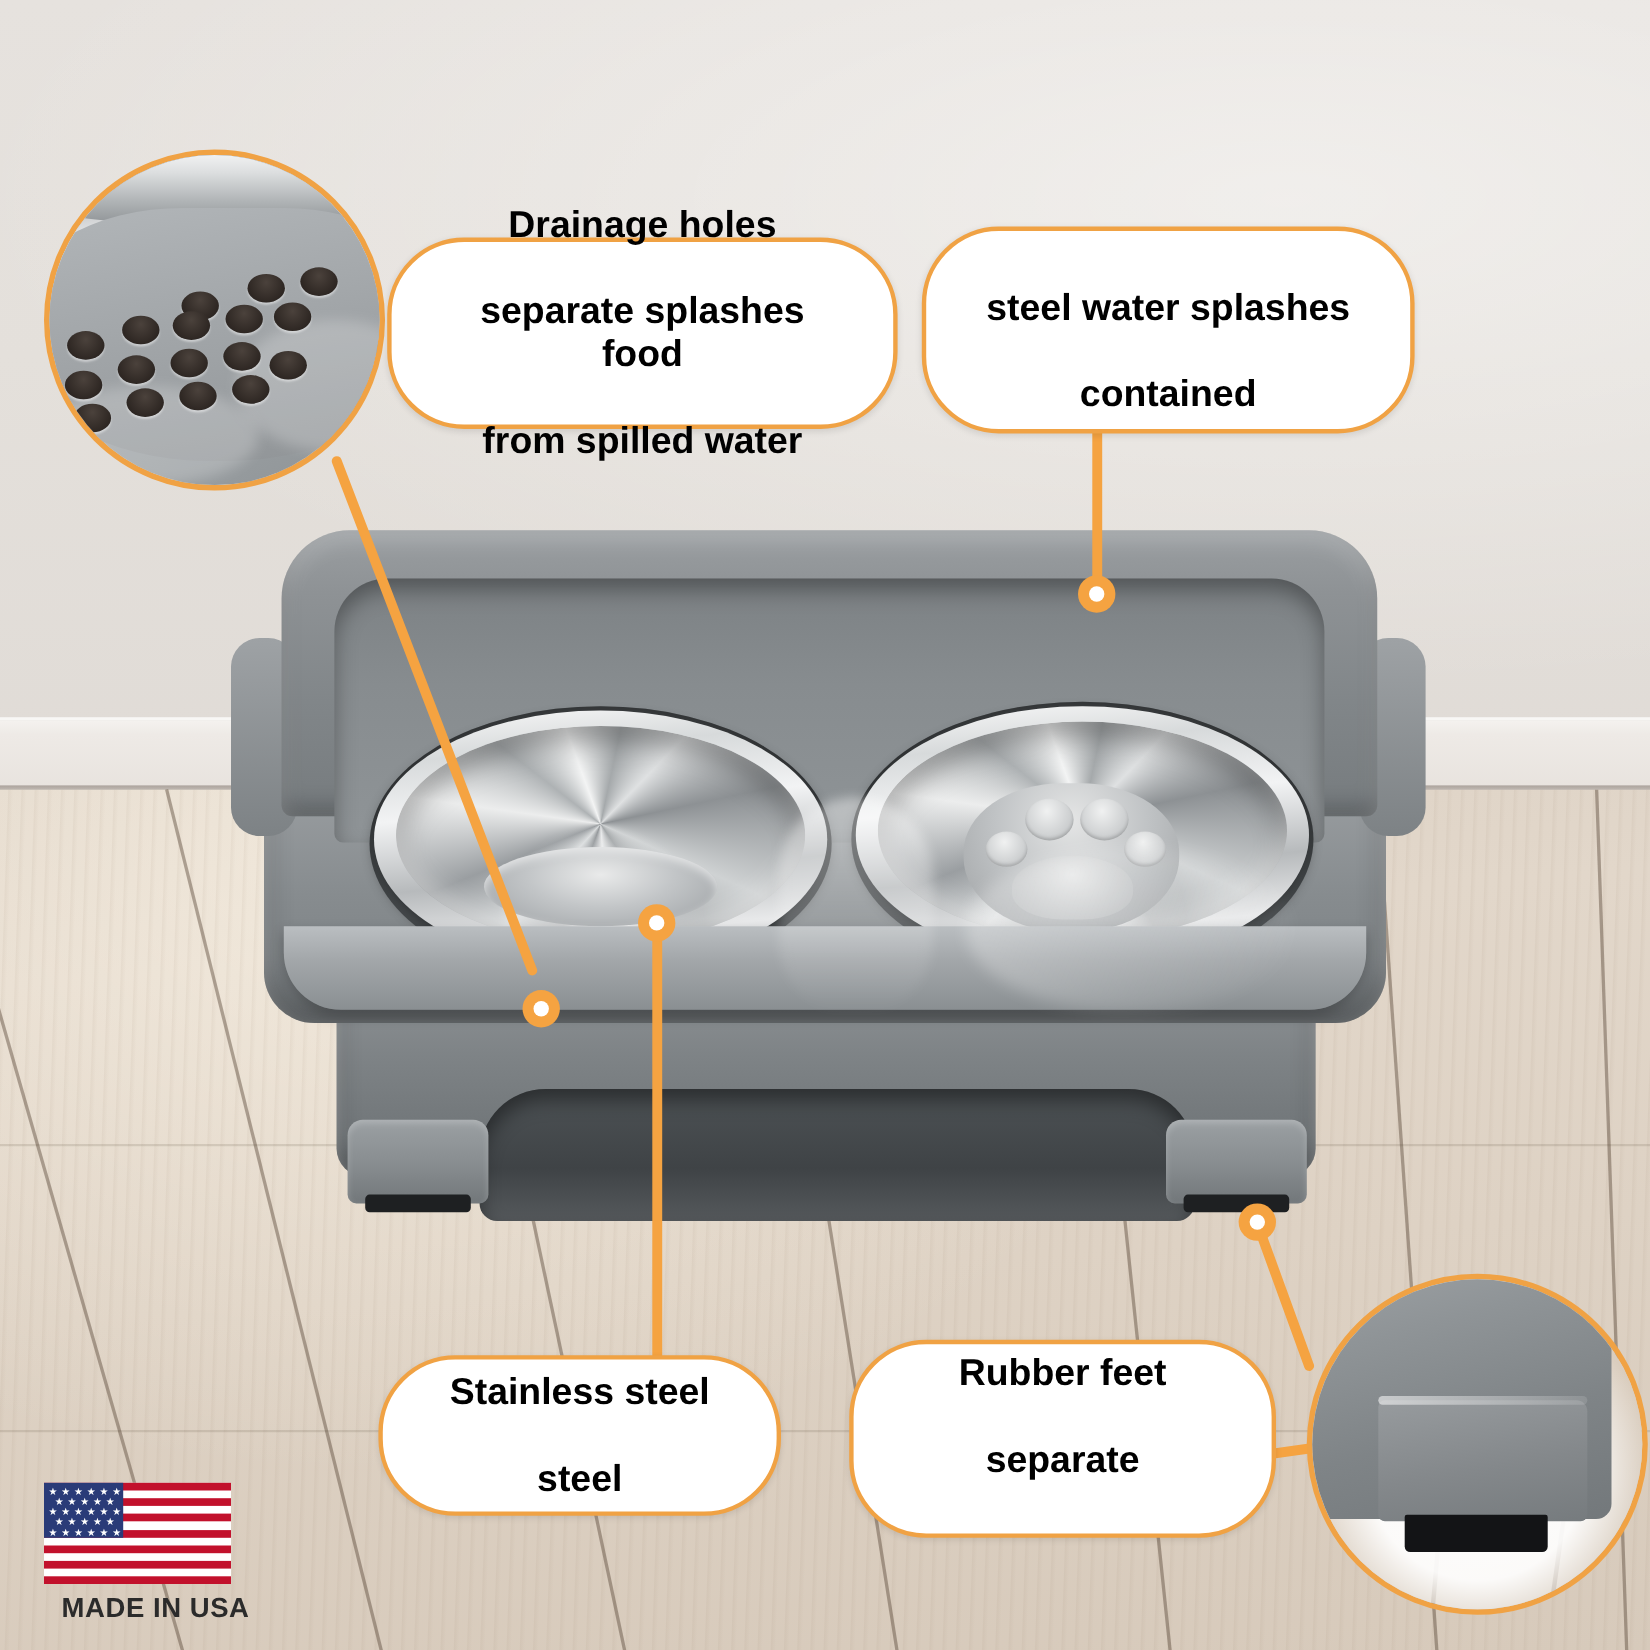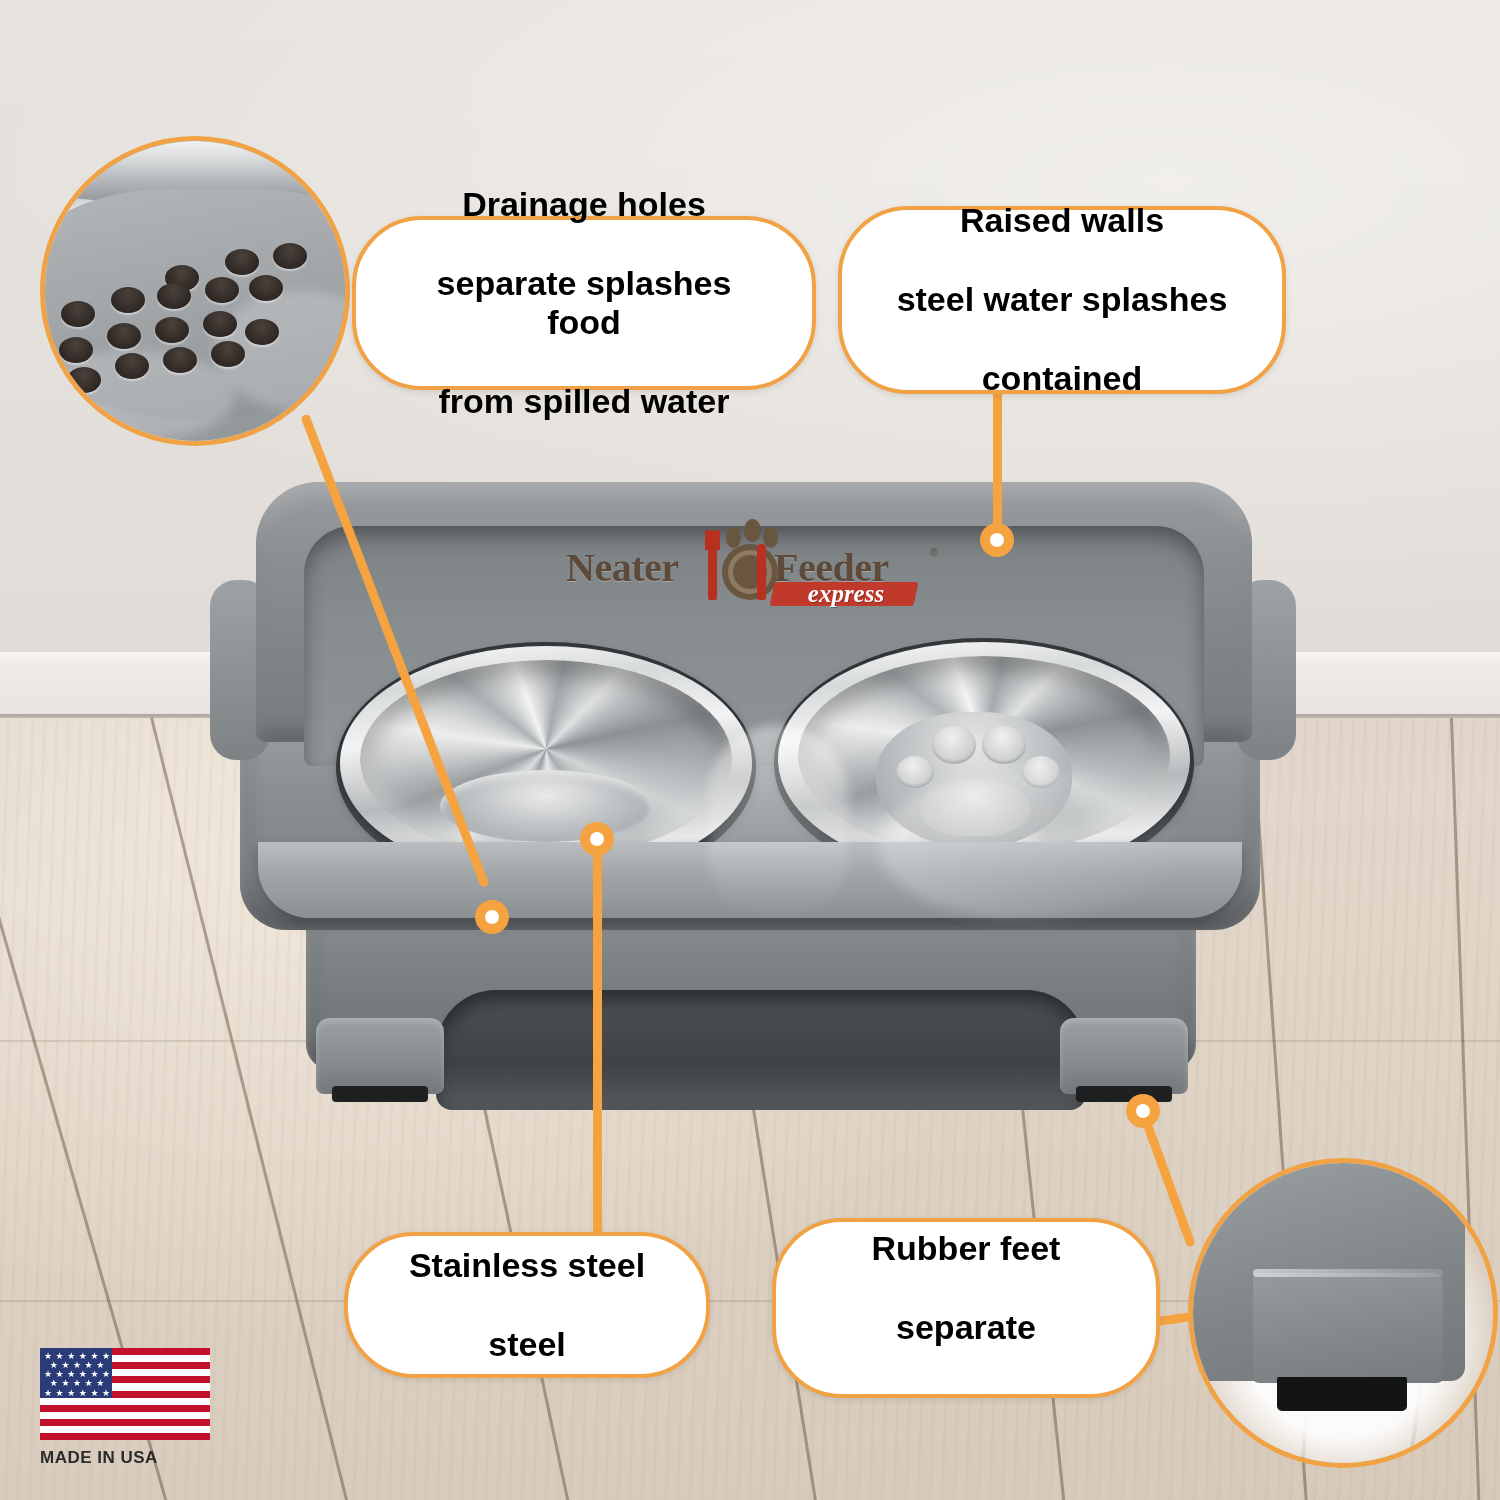--- a/index.html
+++ b/index.html
@@ -181,22 +181,22 @@
     justify-content:center;z-index:40;}
   #banner-text{color:#ffffff;font-weight:700;font-size:56px;letter-spacing:-.5px;
     white-space:nowrap;font-family:"Liberation Sans",sans-serif;}
 
   
   #usa{position:absolute;left:40px;top:1348px;width:186px;height:132px;z-index:40;}
   .flag{position:absolute;left:0;top:0;width:170px;height:92px;background:#ffffff;}
   .stripe{position:absolute;left:0;width:170px;height:7.08px;background:#c2112c;}
   .canton{position:absolute;left:0;top:0;width:72px;height:49.5px;background:#2a3b78;}
   .star{position:absolute;color:#ffffff;font-size:9px;line-height:9px;}
-  .usa-text{position:absolute;left:0;top:100px;width:178px;font-weight:700;
-    font-size:17px;color:#2b2b2b;letter-spacing:.5px;font-family:"Liberation Sans",sans-serif;}
+  .usa-text{position:absolute;left:16px;top:100px;width:178px;font-weight:700;
+    font-size:25px;color:#2b2b2b;letter-spacing:.5px;font-family:"Liberation Sans",sans-serif;}
 </style>
 </head>
 <body>
 
 <div id="stage">
 
   <div class="wall"></div>
   <div class="wall-shade"></div>
   <div class="baseboard"></div>
   <div class="baseboard-shadow"></div>
@@ -245,39 +245,20 @@
       <div class="paw-toe" style="left:106px;top:14px;width:44px;height:38px;"></div>
       <div class="paw-toe" style="left:146px;top:44px;width:38px;height:32px;"></div>
       <div class="paw-pad" style="left:44px;top:66px;width:110px;height:58px;"></div>
     </div>
 
     <div class="fd-tray-front"></div>
     <div class="fd-gloss"></div>
     <div class="fd-gloss2"></div>
   </div>
 
-  <div id="logo">
-    <div class="logo-word left">Neater</div>
-    <div class="fork">
-      <div class="fork-t" style="left:-3px;"></div>
-      <div class="fork-t" style="left:2px;"></div>
-      <div class="fork-t" style="left:7px;"></div>
-    </div>
-    <div class="plate-out"></div>
-    <div class="plate-mid"></div>
-    <div class="plate-in"></div>
-    <div class="ltoe" style="left:160px;top:-1px;width:15px;height:21px;"></div>
-    <div class="ltoe" style="left:178px;top:-9px;width:17px;height:23px;"></div>
-    <div class="ltoe" style="left:197px;top:-1px;width:15px;height:21px;"></div>
-    <div class="knife"></div>
-    <div class="logo-word right">Feeder</div>
-    <div class="logo-reg">®</div>
-    <div class="express-bar"></div>
-    <div class="express-tx">express</div>
-  </div>
 
   <div class="conn" style="left:300px;top:415px;width:9px;height:505px;transform-origin:top center;transform:rotate(-21deg);border-radius:5px;"></div>
   <div class="dot" style="left:475px;top:900px;"></div>
 
   <div class="conn" style="left:250px;top:290px;width:100px;height:9px;transform-origin:left center;transform:rotate(14deg);border-radius:5px;"></div>
 
   <div class="conn" style="left:993px;top:382px;width:9px;height:162px;border-radius:5px;"></div>
   <div class="dot" style="left:980px;top:523px;"></div>
 
   <div class="conn" style="left:593px;top:838px;width:9px;height:400px;border-radius:5px;"></div>
@@ -330,21 +311,21 @@
   <div class="callout" style="left:352px;top:216px;width:456px;height:166px;font-size:34px;">
     <span>
       <span>Drainage holes</span><br>
       <span>separate splashes food</span><br>
       <span>from spilled water</span>
     </span>
   </div>
 
   <div class="callout" style="left:838px;top:206px;width:440px;height:180px;font-size:34px;">
     <span>
-      <span>Raised walls</span><br>
+      <br>
       <span>steel water splashes</span><br>
       <span>contained</span>
     </span>
   </div>
 
   <div class="callout" style="left:344px;top:1232px;width:358px;height:138px;font-size:34px;">
     <span>
       <span>Stainless steel</span><br>
       <span>steel</span>
     </span>

